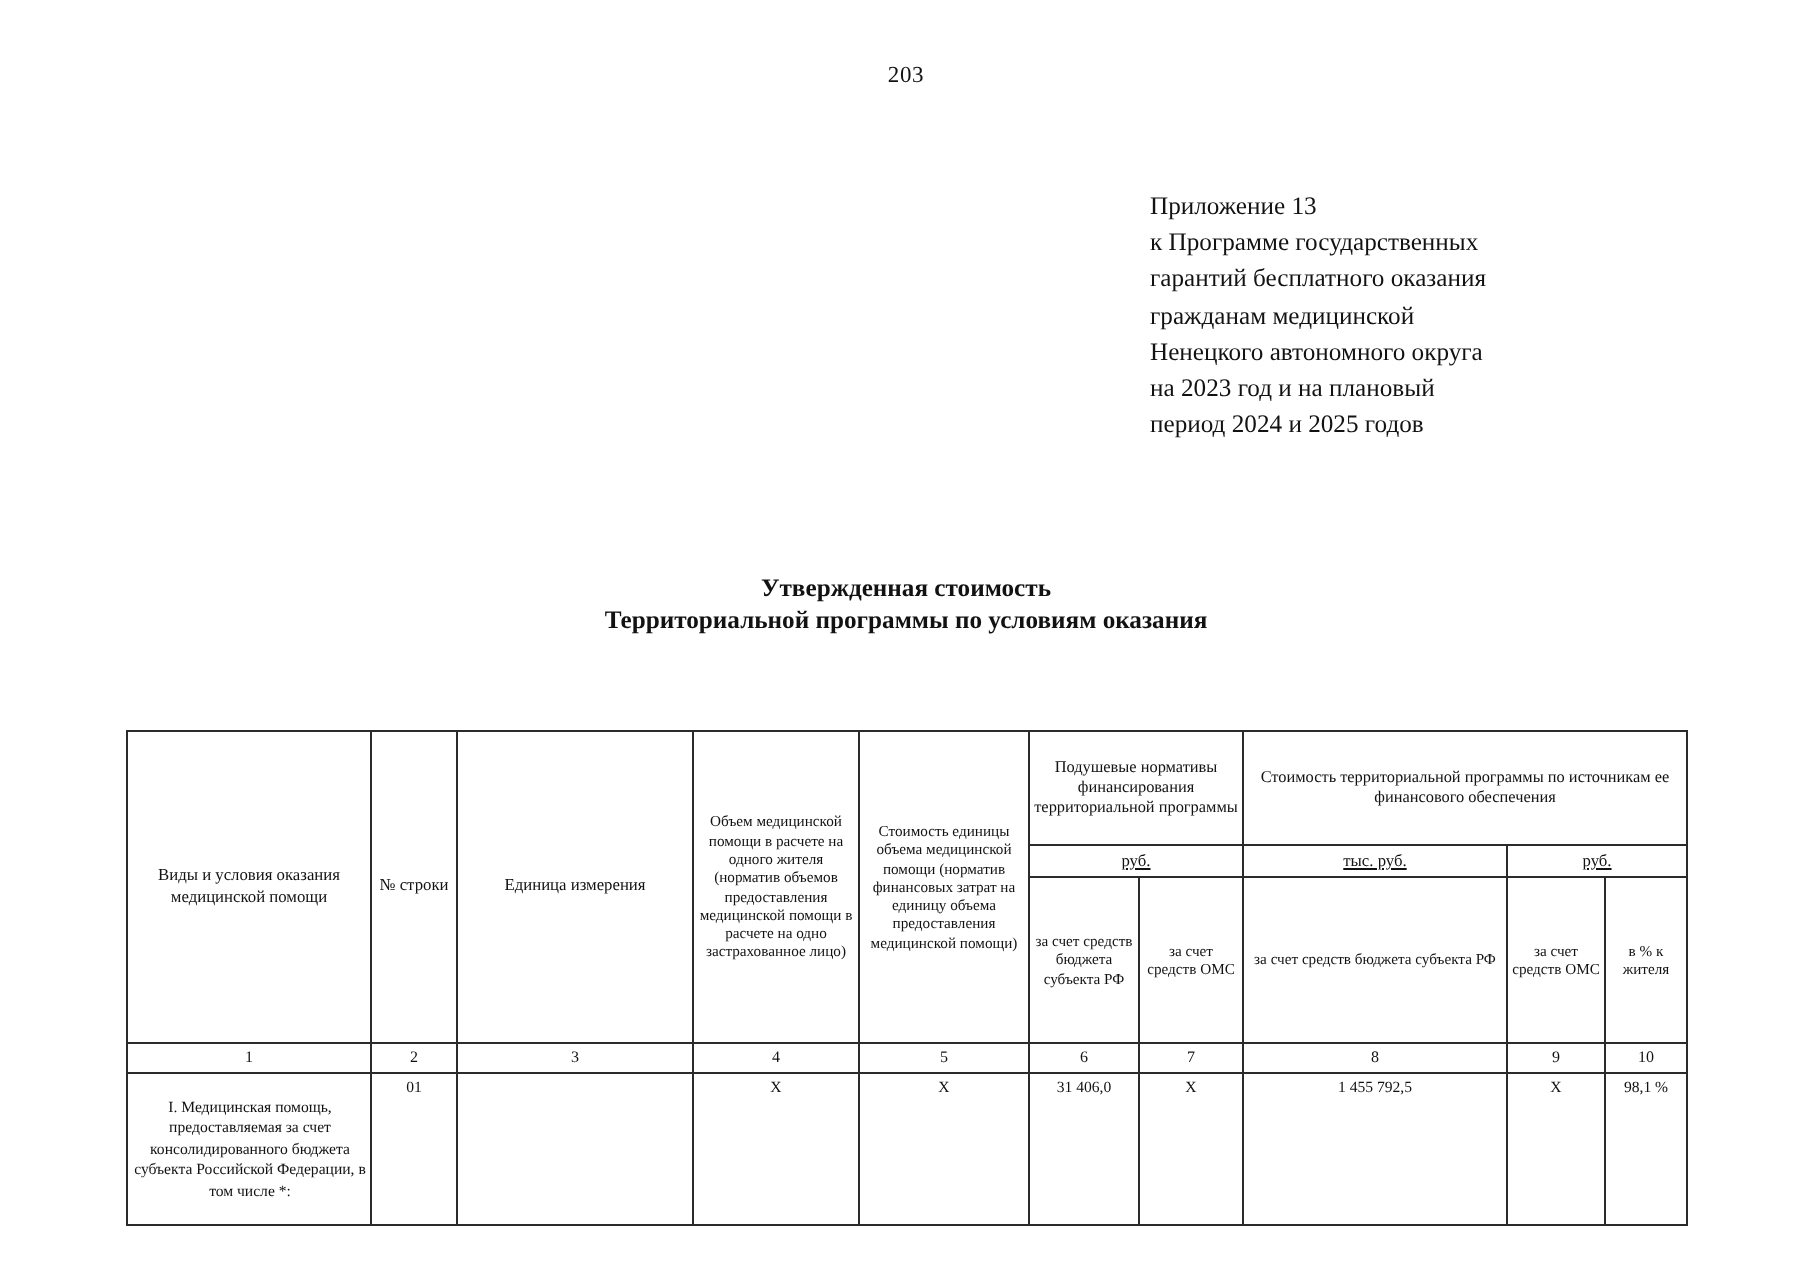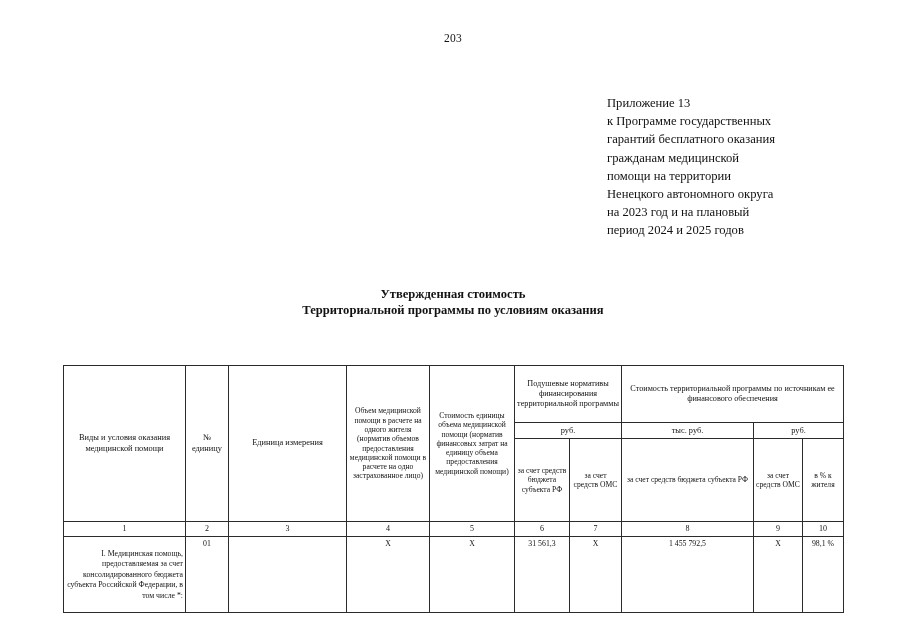--- a/index.html
+++ b/index.html
@@ -34,21 +34,21 @@
     width: 906px;
     text-align: center;
     font-size: 11.5px;
     letter-spacing: 0.3px;
   }
 
   
   .appendix-block {
     position: absolute;
     top: 94px;
-    left: 607px;
+    left: 575px;
     width: 270px;
     font-size: 12.6px;
     line-height: 18.2px;
   }
   .appendix-block div {
     white-space: nowrap;
   }
 
   
   .doc-title {
@@ -93,39 +93,40 @@
     line-height: 9.3px;
   }
   .h-group {
     font-size: 8.2px;
     line-height: 10.2px;
     height: 54px;
   }
   .h-unit {
     height: 13px;
     font-size: 8.4px;
+    text-decoration: underline;
   }
   .h-sub {
     height: 80px;
     font-size: 7.6px;
     line-height: 9.3px;
   }
   .numrow td {
     height: 12px;
     font-size: 8px;
     padding: 0 2px;
   }
   .datarow td {
     height: 72px;
     vertical-align: top;
     font-size: 7.8px;
     line-height: 10.6px;
   }
   .datarow td.text-cell {
-    text-align: right;
+    text-align: center;
     padding-left: 3px;
     padding-top: 2px;
   }
   .datarow td.val {
     vertical-align: top;
     padding-top: 2px;
   }
   .col-label {
     font-size: 8.4px;
     line-height: 10.4px;
@@ -136,21 +137,20 @@
 
 <div class="page">
 
   <div class="page-number">203</div>
 
   <div class="appendix-block">
     <div>Приложение 13</div>
     <div>к Программе государственных</div>
     <div>гарантий бесплатного оказания</div>
     <div>гражданам медицинской</div>
-    <div>помощи на территории</div>
     <div>Ненецкого автономного округа</div>
     <div>на 2023 год и на плановый</div>
     <div>период 2024 и 2025 годов</div>
   </div>
 
   <div class="doc-title">
     <div>Утвержденная стоимость</div>
     <div>Территориальной программы по условиям оказания</div>
   </div>
 
@@ -164,21 +164,21 @@
         <col style="width:85px">
         <col style="width:55px">
         <col style="width:52px">
         <col style="width:132px">
         <col style="width:49px">
         <col style="width:41px">
       </colgroup>
       <tbody>
         <tr>
           <td rowspan="3" class="hdr-tall col-label">Виды и условия оказания медицинской помощи</td>
-          <td rowspan="3" class="hdr-tall col-label">№ единицу</td>
+          <td rowspan="3" class="hdr-tall col-label">№ строки</td>
           <td rowspan="3" class="hdr-tall col-label">Единица измерения</td>
           <td rowspan="3" class="hdr-tall h-main">Объем медицинской помощи в расчете на одного жителя (норматив объемов предоставления медицинской помощи в расчете на одно застрахованное лицо)</td>
           <td rowspan="3" class="hdr-tall h-main">Стоимость единицы объема медицинской помощи (норматив финансовых затрат на единицу объема предоставления медицинской помощи)</td>
           <td colspan="2" class="h-group">Подушевые нормативы финансирования территориальной программы</td>
           <td colspan="3" class="h-group">Стоимость территориальной программы по источникам ее финансового обеспечения</td>
         </tr>
         <tr>
           <td colspan="2" class="h-unit">руб.</td>
           <td class="h-unit">тыс. руб.</td>
           <td colspan="2" class="h-unit">руб.</td>
@@ -203,21 +203,21 @@
           <td>9</td>
           <td>10</td>
         </tr>
 
         <tr class="datarow">
           <td class="text-cell">I. Медицинская помощь, предоставляемая за счет консолидированного бюджета субъекта Российской Федерации, в том числе *:</td>
           <td class="val">01</td>
           <td class="val"></td>
           <td class="val">X</td>
           <td class="val">X</td>
-          <td class="val">31 561,3</td>
+          <td class="val">31 406,0</td>
           <td class="val">X</td>
           <td class="val">1 455 792,5</td>
           <td class="val">X</td>
           <td class="val">98,1 %</td>
         </tr>
       </tbody>
     </table>
   </div>
 
 </div>

